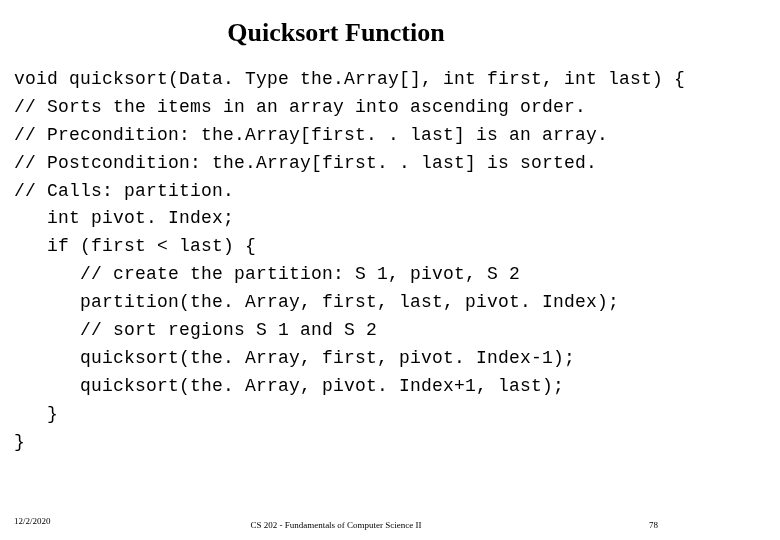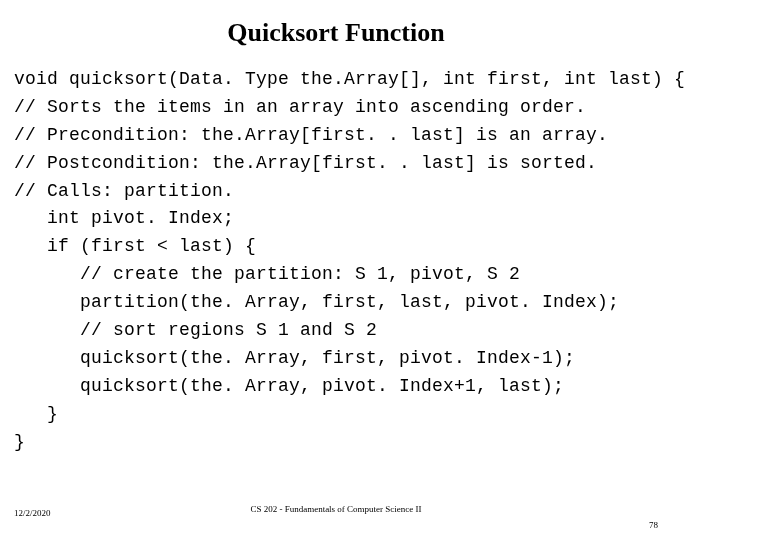--- a/index.html
+++ b/index.html
@@ -40,28 +40,28 @@
     position: absolute;
     bottom: 10px;
     left: 0;
     width: 100%;
     font-size: 9px;
     font-family: "Times New Roman", Times, serif;
   }
   .footer-date {
     position: absolute;
     left: 14px;
-    bottom: 12px;
+    bottom: 4px;
   }
   .footer-center {
     position: absolute;
     left: 0;
     right: 0;
     text-align: center;
-    bottom: 16px;
+    bottom: 0;
   }
   .footer-page {
     position: absolute;
     right: 14px;
     bottom: 0;
     margin-top: 27px;
   }
 </style>
 </head>
 <body>

